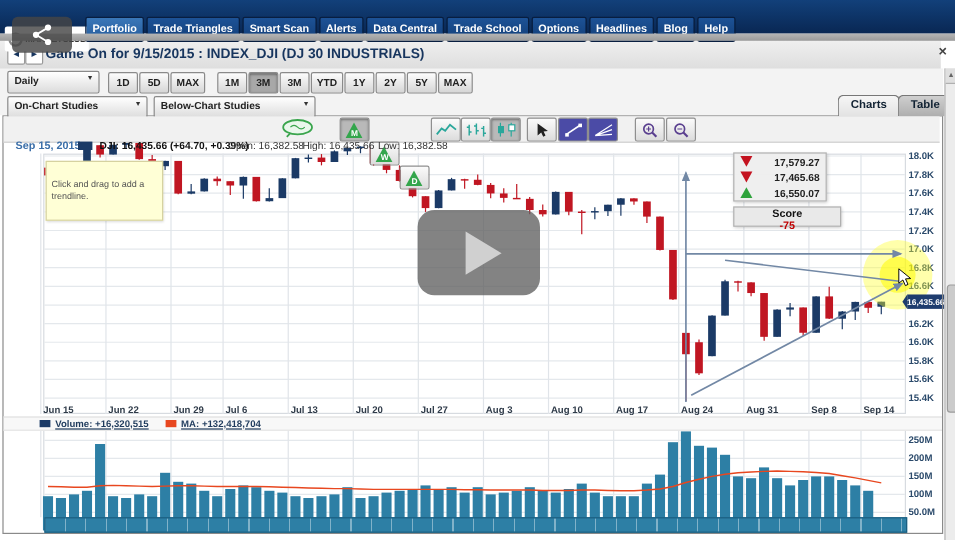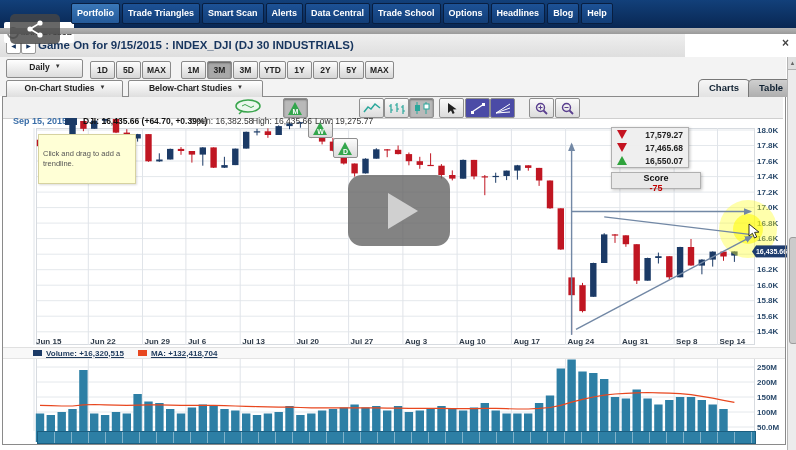--- a/index.html
+++ b/index.html
@@ -4,32 +4,32 @@
 <style>
   html,body{margin:0;padding:0;background:#fff;}
   body{width:796px;height:450px;overflow:hidden;font-family:"Liberation Sans",sans-serif;position:relative;}
   .abs{position:absolute;}
   
   #nav{left:0;top:0;width:796px;height:28px;background:linear-gradient(#12407a,#092753);z-index:4;}
   #logo{left:4px;top:3px;width:64px;height:21px;background:#fff;border-radius:2px;display:flex;align-items:center;padding:0 3px;z-index:4;margin-top:19px;}
   #logo .dot{width:8px;height:8px;border:2px solid #8a8a8a;border-radius:50%;margin-right:2px;flex:0 0 auto;}
   #logo .lt{font:bold 7.5px "Liberation Sans",sans-serif;color:#333;letter-spacing:-0.2px;}
   #nav-menu{left:71px;top:0;height:28px;white-space:nowrap;z-index:4;}
-  .nav-item{display:inline-block;margin:3px 2px 0 0;padding:4px 5px 5px;background:linear-gradient(#1d5296,#123e78);border:1px solid #081e40;border-radius:2px;color:#fff;font:bold 9px "Liberation Sans",sans-serif;}
+  .nav-item{display:inline-block;margin:14px 2px 0 0;padding:4px 5px 5px;background:linear-gradient(#1d5296,#123e78);border:1px solid #081e40;border-radius:2px;color:#fff;font:bold 9px "Liberation Sans",sans-serif;}
   .nav-item.active{background:linear-gradient(#3a77b8,#245a9a);}
   
   #strip{left:0;top:28px;width:796px;height:6px;background:linear-gradient(#b5b5b5,#9a9a9a);z-index:4;}
   
-  #titlebar{left:0;top:34px;width:685px;height:23px;background:linear-gradient(#efefef,#dedede);border-bottom:1px solid #c5c5c5;z-index:3;}
+  #titlebar{left:0;top:34px;width:784px;height:23px;background:linear-gradient(#efefef,#dedede);border-bottom:1px solid #c5c5c5;z-index:3;}
   .tb-arrow{position:absolute;top:5px;width:13px;height:13px;background:#fff;border:1px solid #999;border-radius:2px;font-size:6px;color:#17355e;text-align:center;line-height:13px;}
   #page-title{position:absolute;left:38px;top:5px;font:bold 11.5px "Liberation Sans",sans-serif;color:#17355e;}
   #close-x{left:782px;top:36px;font:bold 12px "Liberation Sans",sans-serif;color:#444;z-index:6;cursor:default;}
   
   #toolbararea{left:0;top:57px;width:786px;height:39px;background:#f3f3f3;z-index:3;}
-  .sel{position:absolute;height:15px;border:1px solid #8a8a8a;border-radius:2px;background:linear-gradient(#fff,#dcdcdc);font:bold 8.5px "Liberation Sans",sans-serif;color:#222;padding:2px 4px 0 5px;display:flex;justify-content:center;}
+  .sel{position:absolute;height:15px;border:1px solid #8a8a8a;border-radius:2px;background:linear-gradient(#fff,#dcdcdc);font:bold 8.5px "Liberation Sans",sans-serif;color:#222;padding:2px 4px 0 5px;display:flex;justify-content:space-between;}
   .sel .car{font-size:6px;color:#333;margin-left:5px;margin-top:1px;}
   #range-buttons{position:absolute;left:90px;top:2px;white-space:nowrap;}
   .rbtn{display:inline-block;min-width:15px;padding:3px 4px;margin-right:1px;border:1px solid #8a8a8a;border-radius:2px;background:linear-gradient(#fdfdfd,#d6d6d6);font:bold 8.5px "Liberation Sans",sans-serif;color:#222;text-align:center;}
   .rbtn.active{background:#a8a8a8;box-shadow:inset 0 1px 2px rgba(0,0,0,.45);}
   .rbtn.grp{margin-left:9px;}
   .tab{position:absolute;top:0;height:15px;padding:2px 10px 0;border:1px solid #777;border-bottom:none;border-radius:5px 5px 0 0;font:bold 9.5px "Liberation Sans",sans-serif;color:#123;background:linear-gradient(#cfcfcf,#aeaeae);}
   .tab.active{background:linear-gradient(#f6f6f6,#e2e2e2);}
   
   #panel{left:2px;top:96px;width:782px;height:347px;border:1px solid #8a8a8a;z-index:2;}
   #iconrow{left:3px;top:97px;width:780px;height:21px;background:#f1f1f1;border-bottom:1px solid #cfcfcf;z-index:3;}
@@ -476,21 +476,21 @@
       </svg>
   </span>
 </div>
 
 <div id="quoterow" class="abs">
   <span id="q-date">Sep 15, 2015</span>
   <span id="q-sw"></span>
   <span id="q-dji">DJI: 16,435.66 (+64.70, +0.39%)</span>
   <span id="q-open">Open: 16,382.58</span>
   <span id="q-high">High: 16,435.66</span>
-  <span id="q-low">Low: 19,275.77</span>
+  <span id="q-low">Low: 16,382.58</span>
 </div>
 
 <div id="tooltip" class="abs">Click and drag to add a trendline.</div>
 <div id="ttbox" class="abs">
     <div id="tt-rows">
       <div class="tt-row">
         <span class="tri dn"></span>
         <span class="tt-val">17,579.27</span>
       </div>
       <div class="tt-row">

